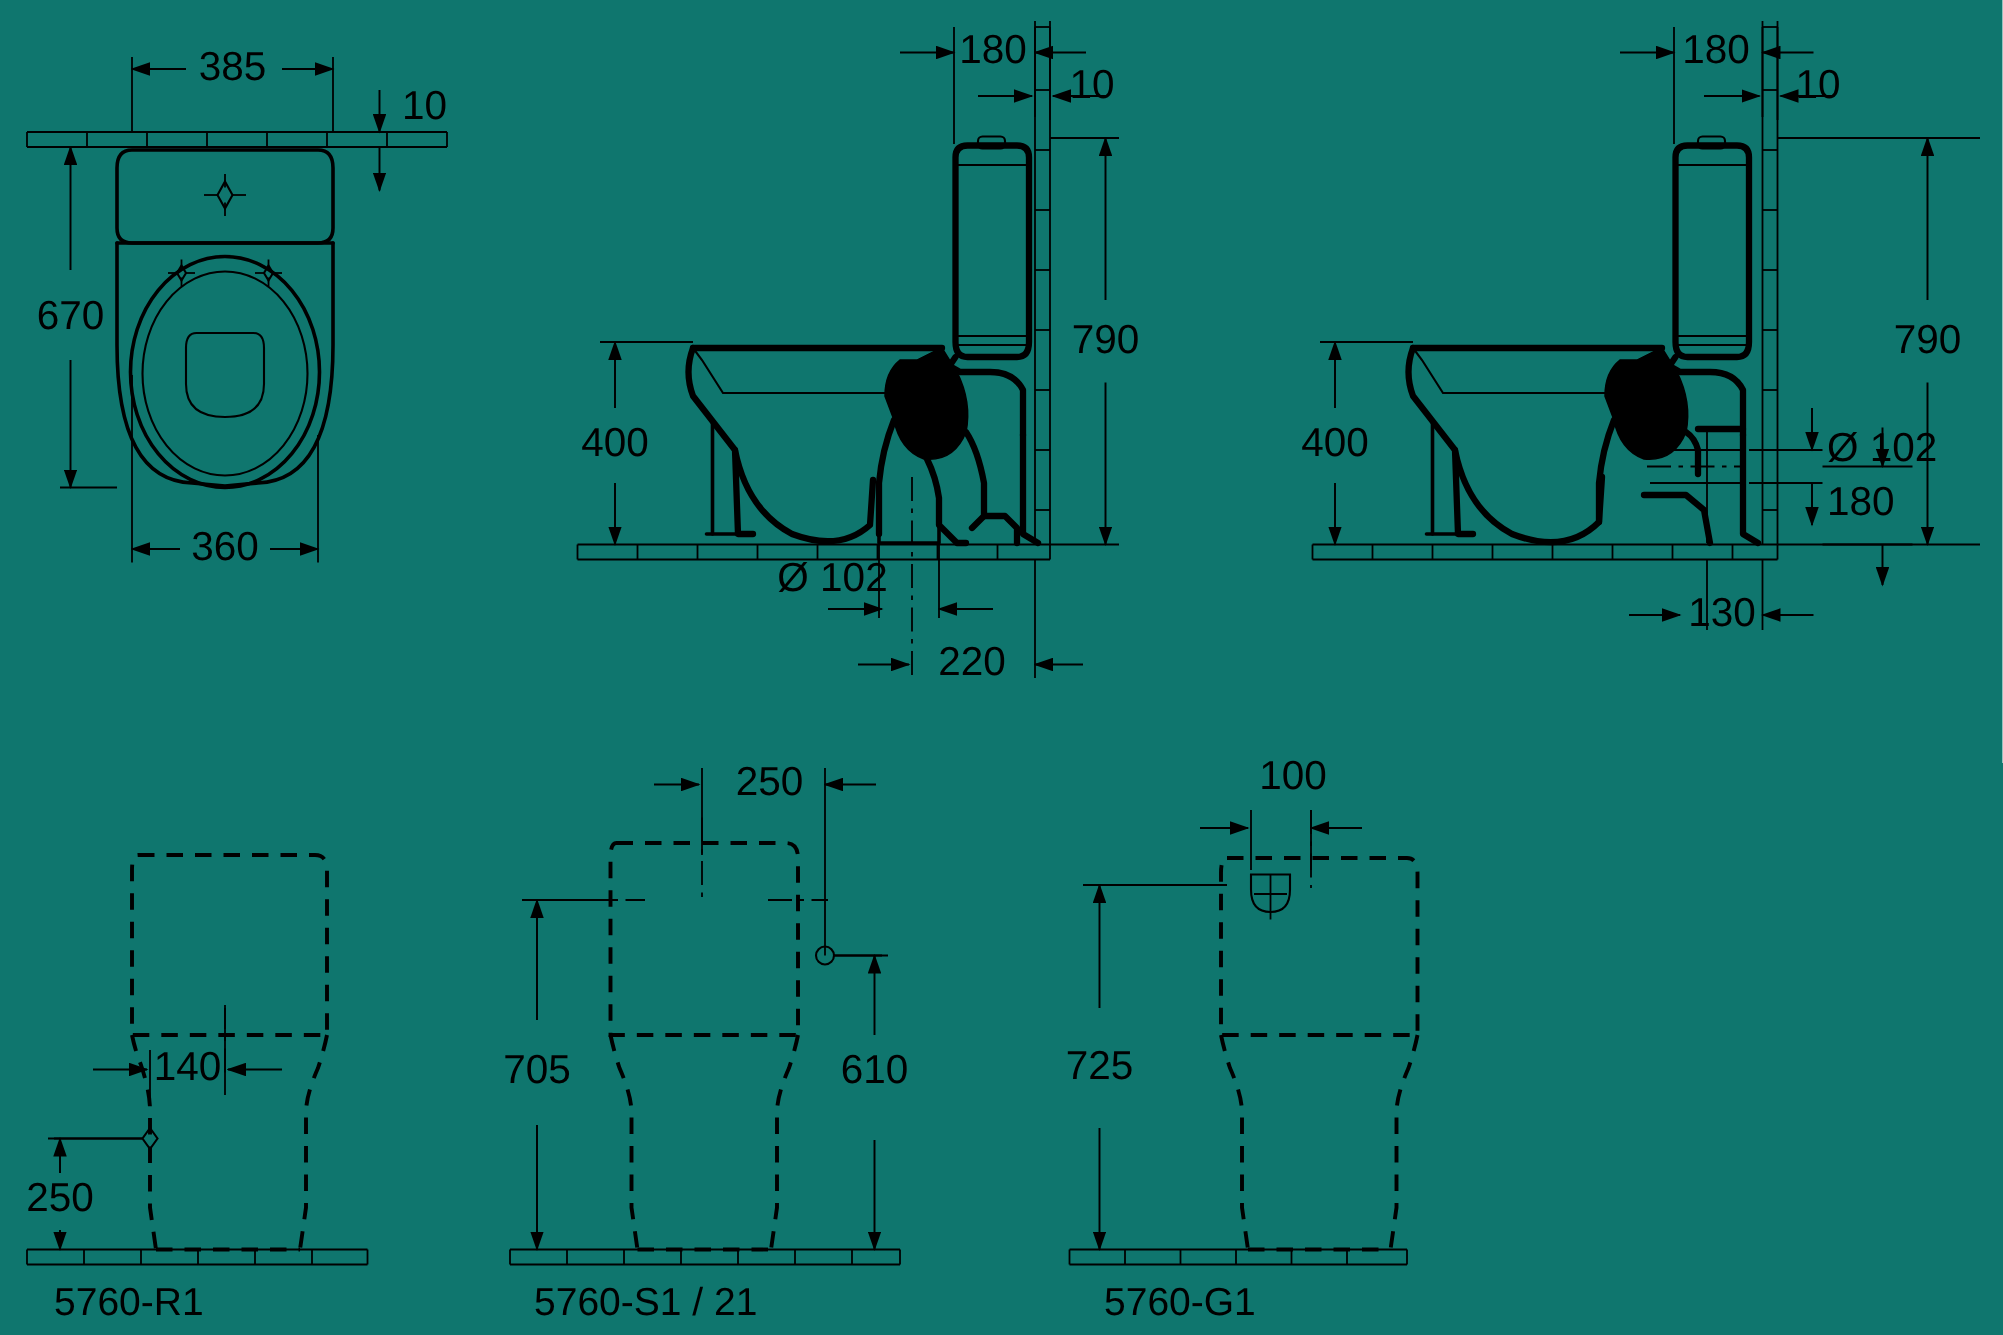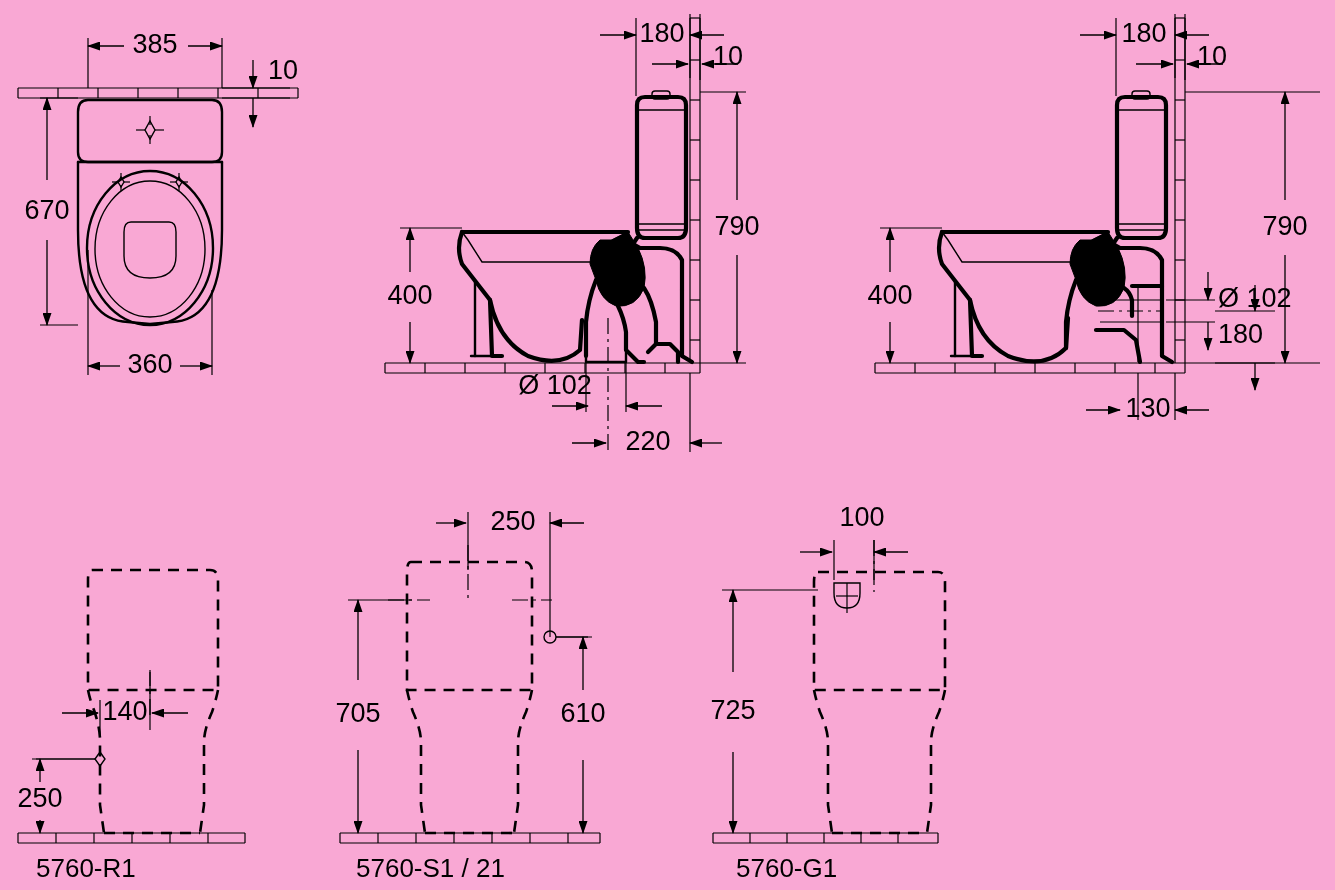--- a/index.html
+++ b/index.html
@@ -8,21 +8,21 @@
     padding: 0;
     background: #ffffff;
   }
   body {
     font-family: "Liberation Sans", sans-serif;
   }
   #sheet {
     position: relative;
     width: 1335px;
     height: 890px;
-    background: #f9a8d4;
+    background: #0f766e;
     overflow: hidden;
   }
   #sheet svg {
     display: block;
   }
   text {
     font-family: "Liberation Sans", sans-serif;
     fill: #000000;
     dominant-baseline: middle;
   }

